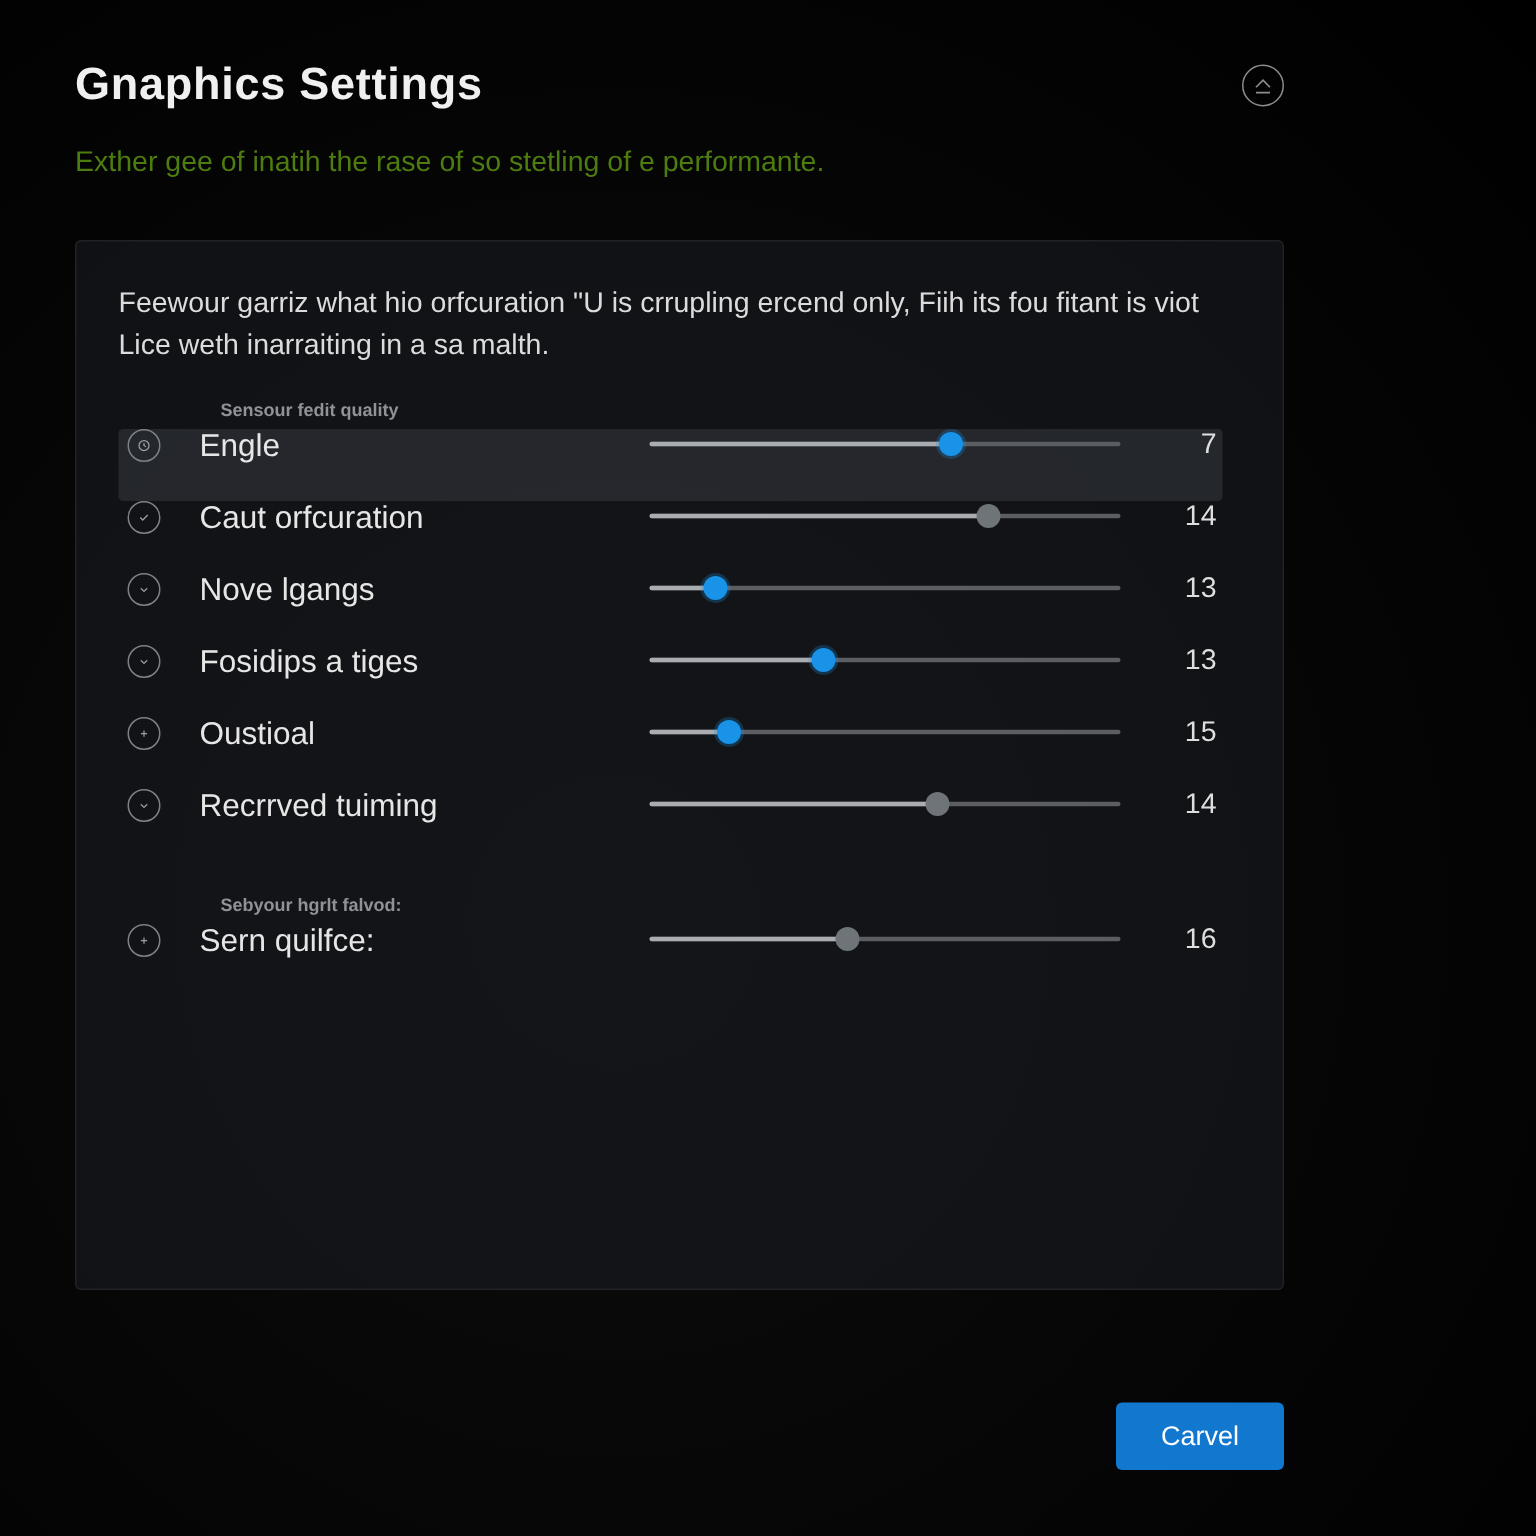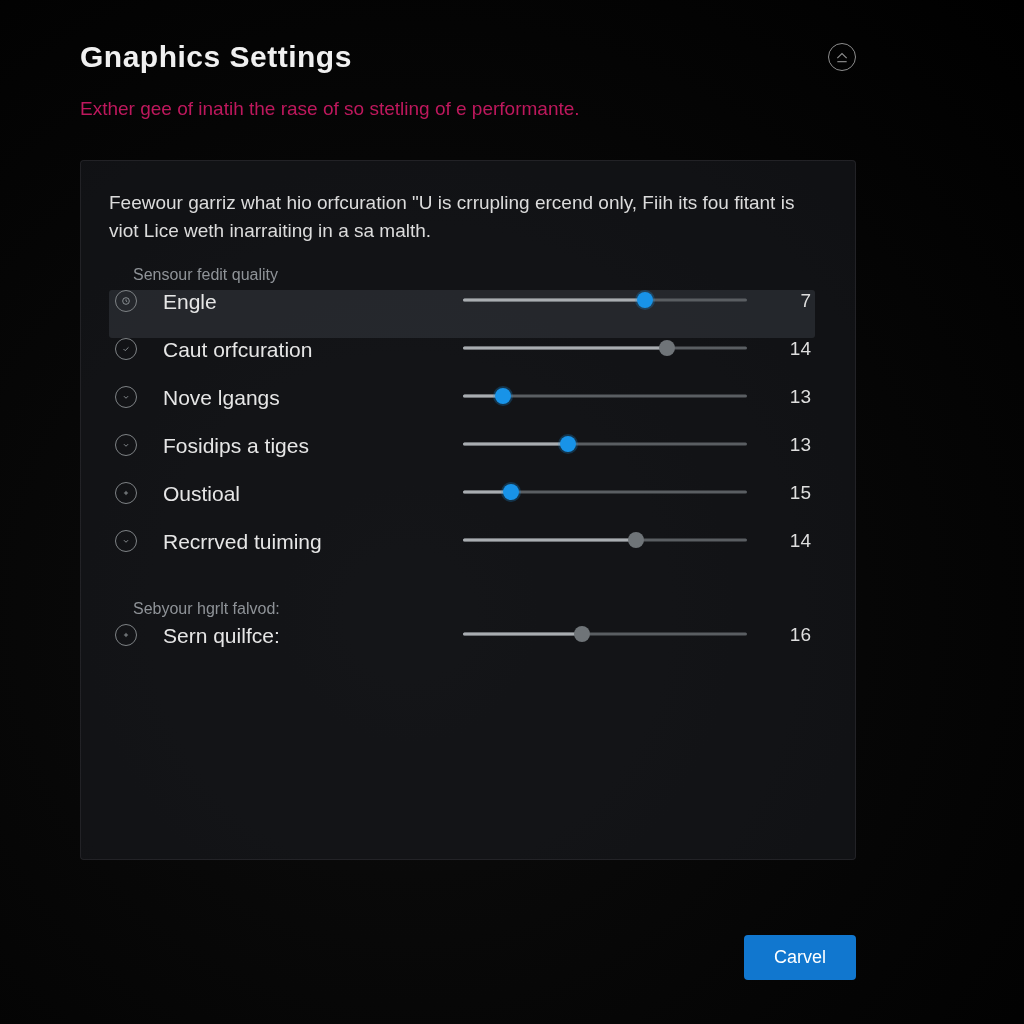--- a/index.html
+++ b/index.html
@@ -6,21 +6,21 @@
   html, body {
     width: 1024px; height: 1024px;
     background: radial-gradient(ellipse at 40% 60%, #0d0d0d 0%, #050505 60%, #000 100%);
     font-family: "Segoe UI", "Helvetica Neue", Arial, sans-serif;
     color: #e6e6e6;
     overflow: hidden;
   }
   .page {
     position: relative;
     width: 912px; height: 1024px;
-    padding: 40px 56px 0 80px;
+    padding: 40px 56px 0 50px;
   }
   .title {
     font-size: 30px;
     font-weight: 600;
     color: #f0f0f0;
     letter-spacing: 0.5px;
   }
   .header-row {
     display: flex;
     justify-content: space-between;
@@ -30,41 +30,42 @@
     width: 28px; height: 28px;
     border: 1.5px solid #8d8d8d;
     border-radius: 50%;
     display: flex; align-items: center; justify-content: center;
     color: #8d8d8d;
     font-size: 14px;
   }
   .subtitle {
     margin-top: 24px;
     font-size: 19px;
-    color: #be185d;
+    color: #4d7c0f;
   }
   .panel {
     margin-top: 40px;
     background: rgba(28, 30, 34, 0.55);
     border: 1px solid rgba(60,60,65,0.4);
     border-radius: 4px;
     padding: 28px 40px 80px 28px;
     min-height: 700px;
   }
   .panel-desc {
     font-size: 19px;
     color: #dcdcdc;
     line-height: 1.45;
   }
   .group-label {
-    font-size: 16px;
+    font-size: 12px;
     color: #8f9398;
-    margin-left: 24px;
+    margin-left: 68px;
     margin-top: 22px;
     margin-bottom: 6px;
+    font-weight: bold;
   }
   .row {
     display: flex;
     align-items: flex-start;
     height: 48px;
     padding: 0 4px;
     border-radius: 3px;
   }
   .row.highlight {
     background: rgba(50, 54, 60, 0.6);

